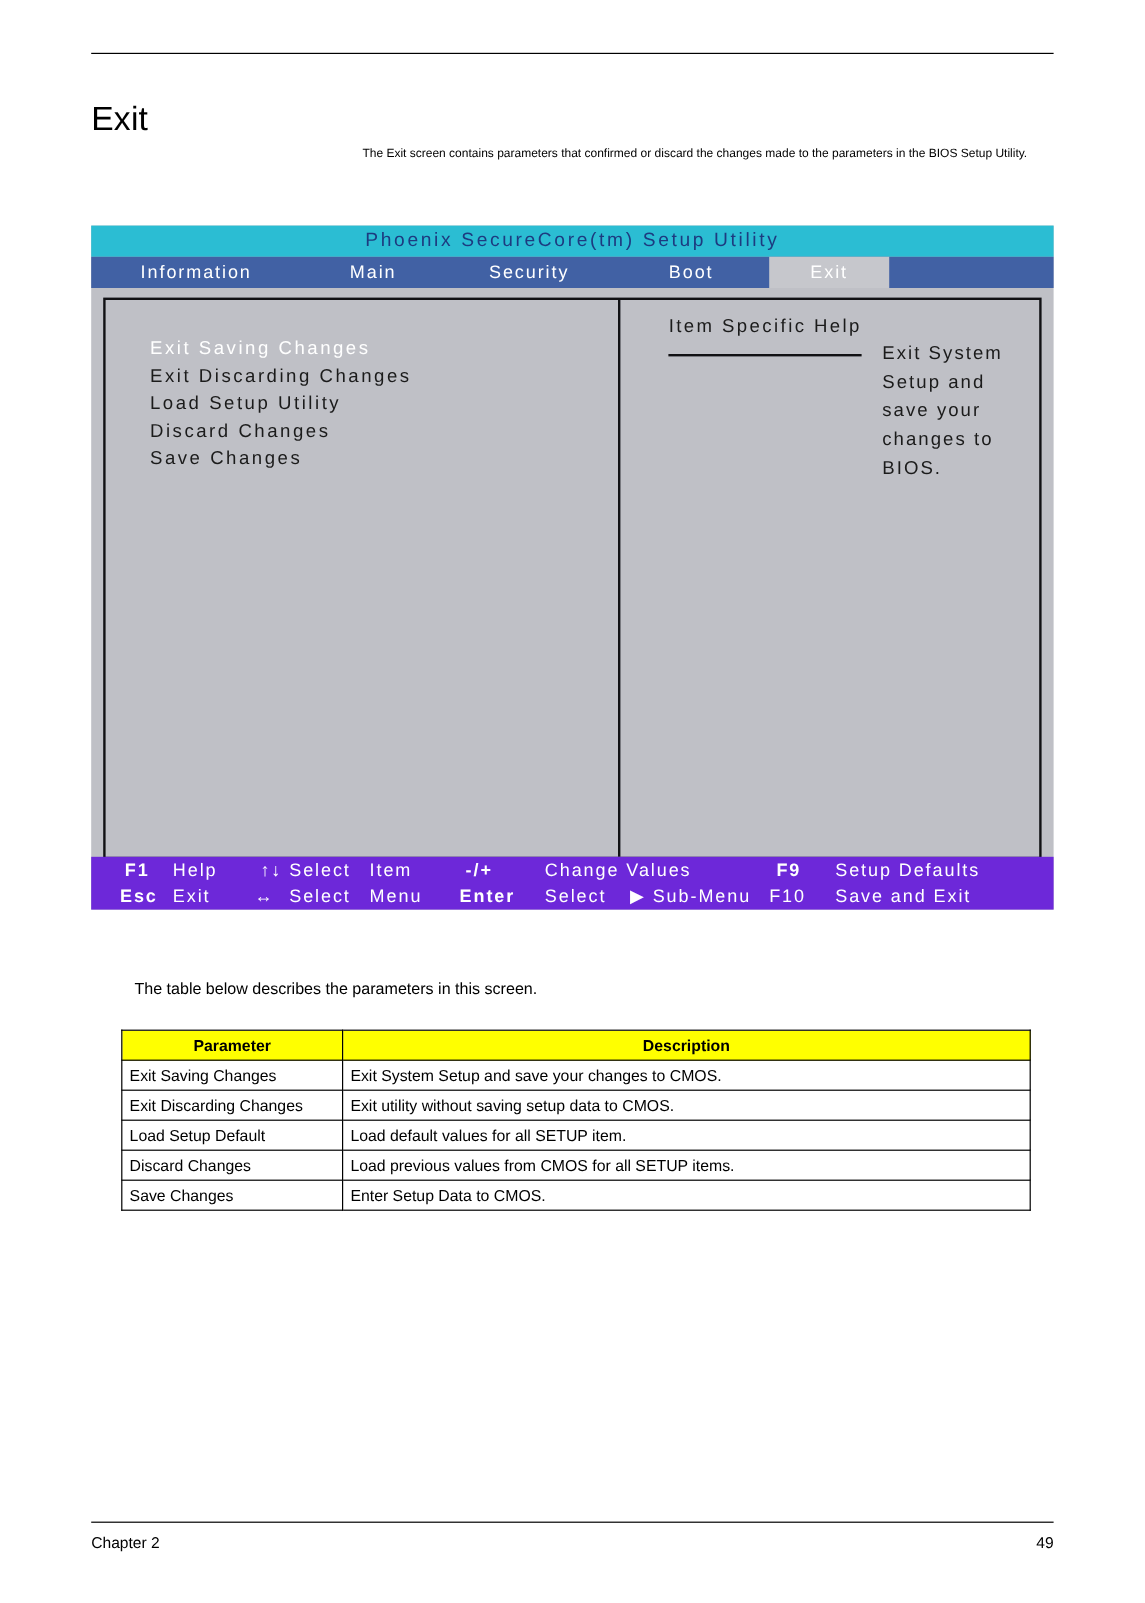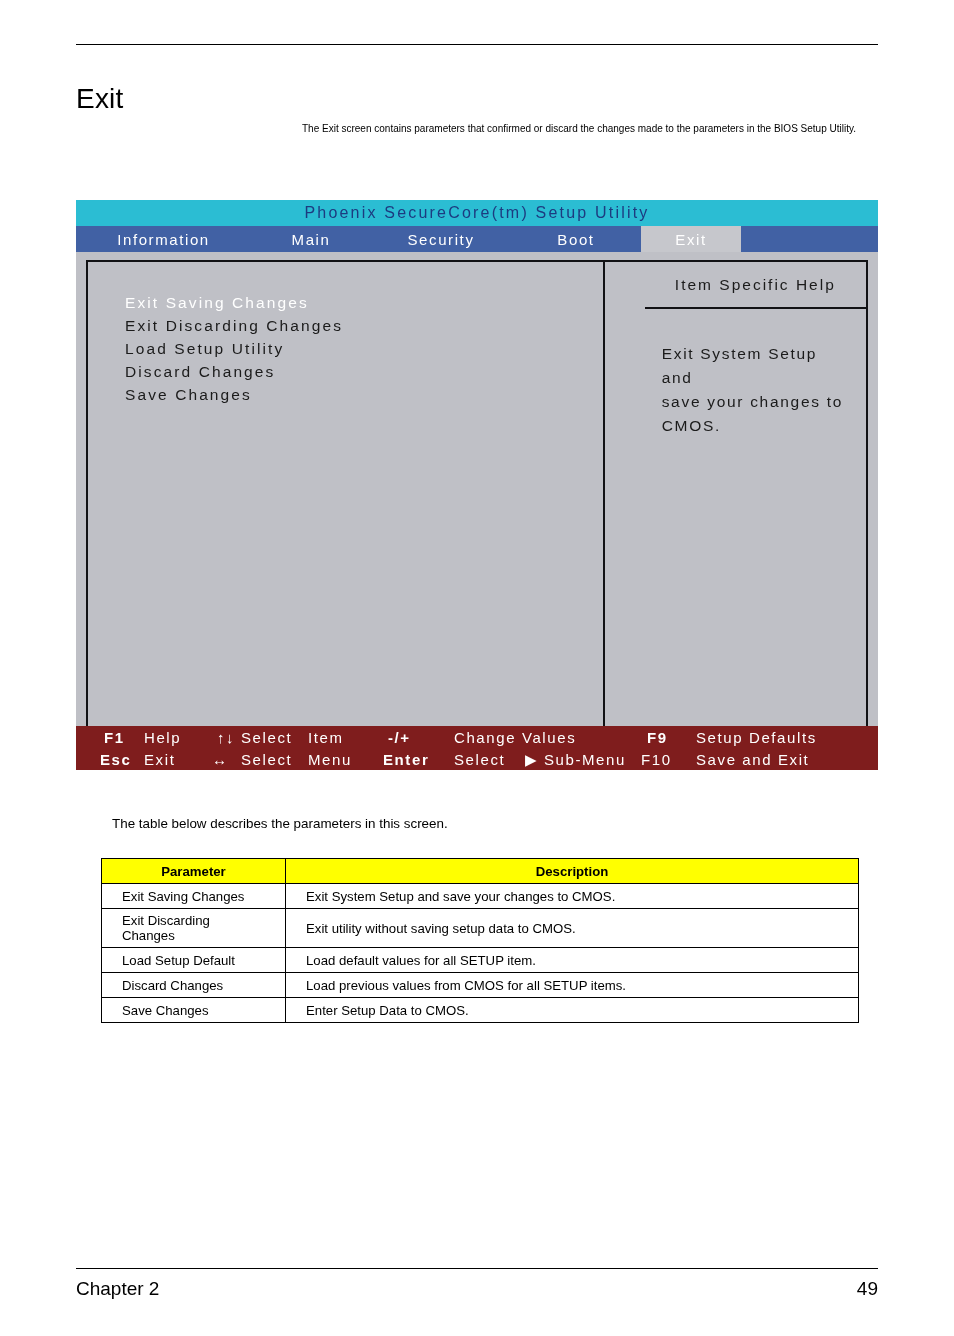--- a/index.html
+++ b/index.html
@@ -25,21 +25,21 @@
     background: #000000;
   }
   .page-rule.top { top: 44px; }
   .page-rule.bottom { top: 1268px; }
 
   .footer {
     position: absolute;
     left: 76px;
     width: 802px;
     top: 1278px;
-    font-size: 19px;
+    font-size: 13px;
     color: #000;
   }
   .footer .chapter { float: left; }
   .footer .pageno { float: right; }
 
   
   .page-title {
     position: absolute;
     left: 76px;
     top: 65px;
@@ -66,21 +66,20 @@
 
   
   .bios {
     position: absolute;
     left: 76px;
     top: 188px;
     width: 802px;
     height: 570px;
     background: #bfc0c6;
     box-sizing: border-box;
-    margin-top: 12px;
   }
   .bios-title {
     height: 26px;
     line-height: 26px;
     background: #2bbdd3;
     color: #1d3b80;
     text-align: center;
     font-size: 16px;
     letter-spacing: 2.2px;
     white-space: nowrap;
@@ -136,21 +135,21 @@
     letter-spacing: 2.1px;
     line-height: 23px;
     color: #1b1b1b;
     white-space: nowrap;
   }
   .menu-item.selected { color: #ffffff; }
 
   .bios-right {
     flex: 1 1 auto;
     display: flex;
-    flex-direction: column;
+    flex-direction: row;
     padding-left: 40px;
   }
   .help-title {
     height: 45px;
     line-height: 45px;
     border-bottom: 2px solid #111114;
     text-align: center;
     font-size: 15.5px;
     letter-spacing: 2px;
     color: #1b1b1b;
@@ -163,21 +162,21 @@
     line-height: 24px;
     color: #1b1b1b;
   }
 
   .bios-keys {
     position: absolute;
     left: 0;
     right: 0;
     bottom: 0;
     height: 44px;
-    background: #7f1d1d;
+    background: #6d28d9;
     color: #ffffff;
     font-size: 15px;
     letter-spacing: 1.6px;
   }
   .keyrow {
     position: absolute;
     left: 0;
     width: 100%;
     height: 22px;
     line-height: 22px;
@@ -214,21 +213,21 @@
   .ptable {
     position: absolute;
     left: 101px;
     top: 858px;
     width: 758px;
     border-collapse: collapse;
     font-size: 13.2px;
   }
   .ptable th, .ptable td {
     border: 1px solid #000000;
-    padding: 4px 20px;
+    padding: 4px 6px;
     height: 16px;
   }
   .ptable thead th {
     background: #ffff00;
     font-weight: bold;
     text-align: center;
     color: #000000;
   }
   .ptable tbody td { background: #ffffff; }
   .ptable col.c1 { width: 184px; }
@@ -264,21 +263,21 @@
         <div class="menu-item">Load Setup Utility</div>
         <div class="menu-item">Discard Changes</div>
         <div class="menu-item">Save Changes</div>
       </div>
 
       <div class="bios-right">
         <div class="help-title">Item Specific Help</div>
         <div class="help-body">
           <div>Exit System Setup and</div>
           <div>save your changes to</div>
-          <div>CMOS.</div>
+          <div>BIOS.</div>
         </div>
       </div>
 
     </div>
   </div>
 
   <div class="bios-keys">
     <div class="keyrow r1">
       <span class="kcell kkey c-f1">F1</span>
       <span class="kcell c-help">Help</span>

